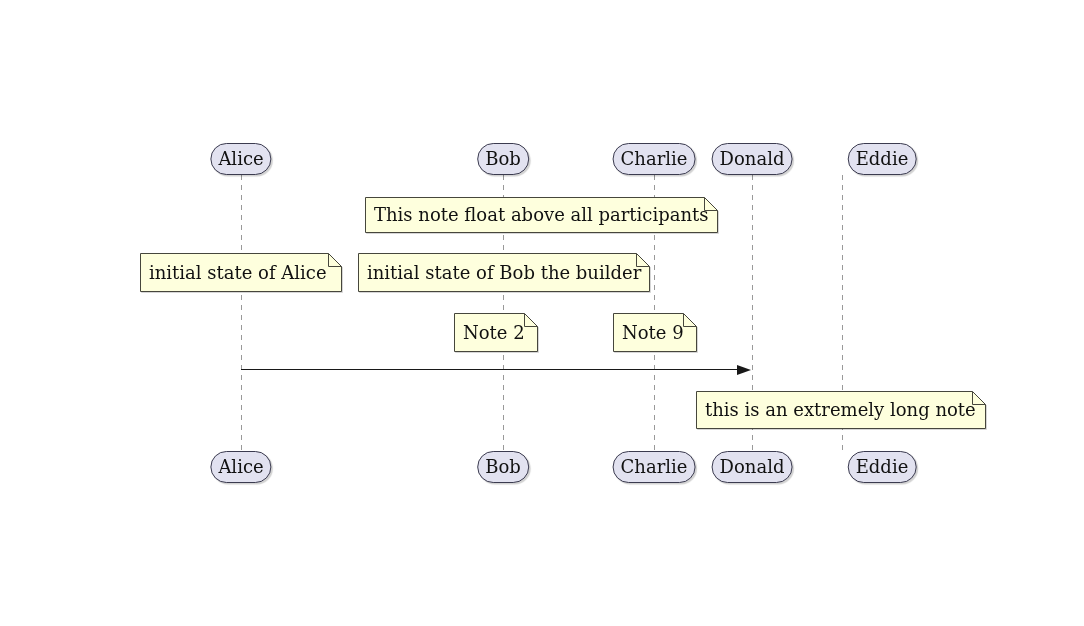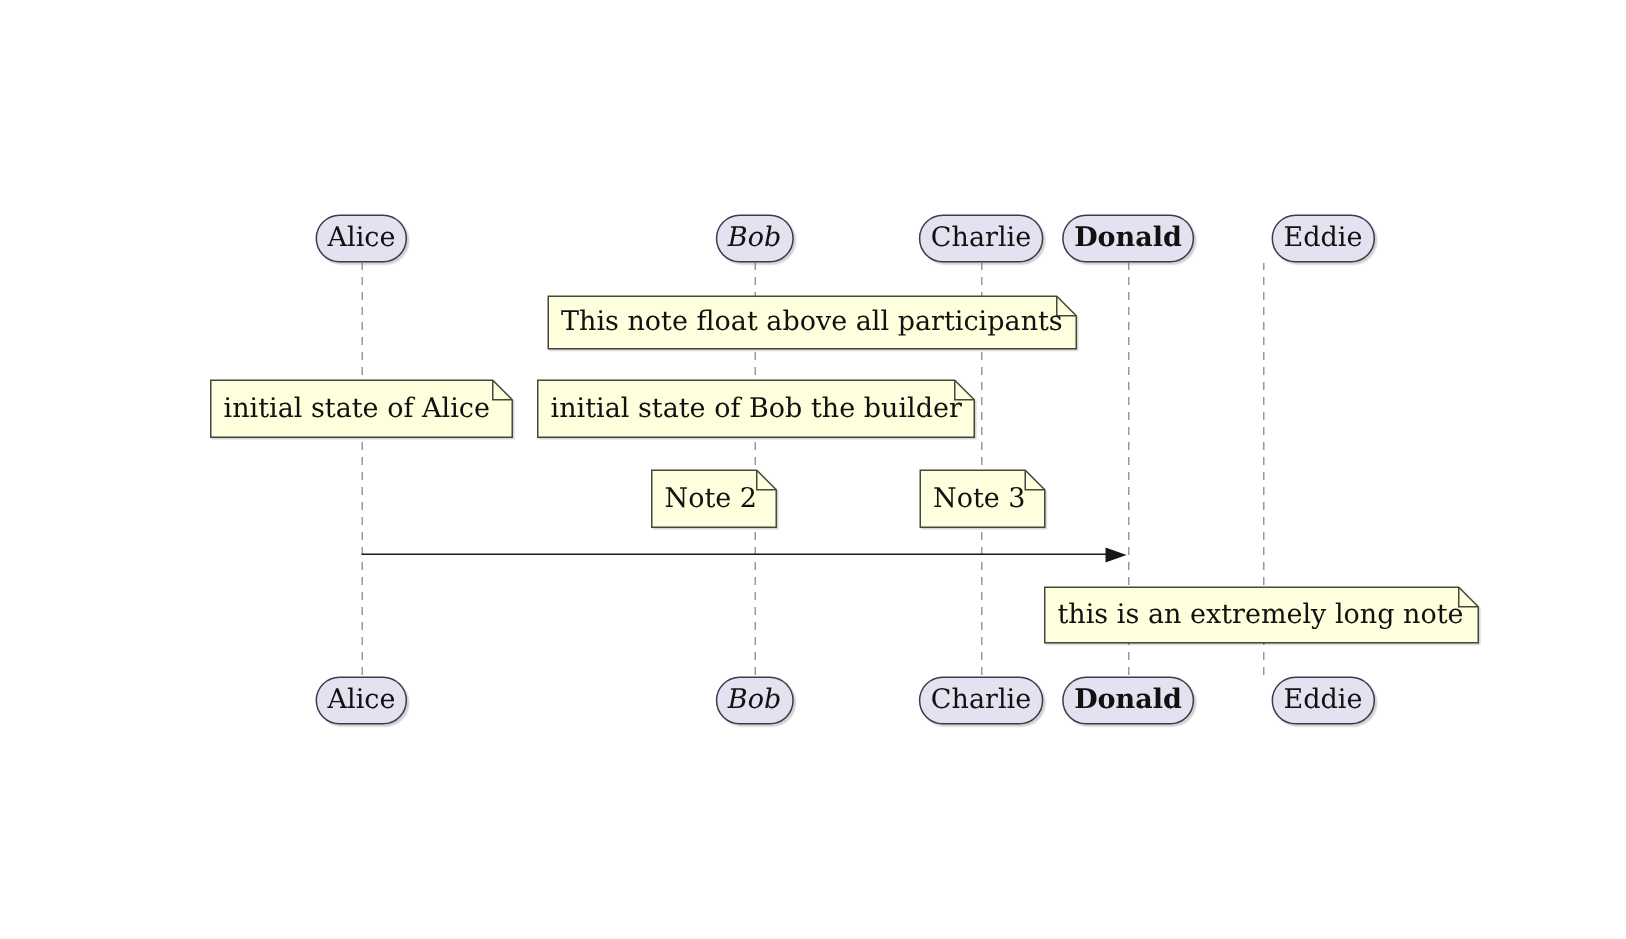--- a/index.html
+++ b/index.html
@@ -37,33 +37,33 @@
   .message-arrowhead {
     position:absolute; left:737px; top:364.5px; width:0; height:0;
     border-top:5.5px solid transparent; border-bottom:5.5px solid transparent;
     border-left:14px solid var(--arrow,#181818);
   }
   
   .note-floating { left:365px; top:197px; width:353px; height:36px; }
   .note-alice    { left:140px; top:253px; width:202px; height:39px;text-align:right; }
   .note-bob      { left:358px; top:253px; width:292px; height:39px;border-radius:15px; }
   .note-1        { left:199px; top:313px; width:84px;  height:39px; }
-  .note-2        { left:434px; top:313px; width:104px;  height:39px; }
+  .note-2        { left:454px; top:313px; width:104px;  height:39px; }
   .note-3        { left:613px; top:313px; width:84px;  height:39px; }
   .note-long     { left:652px; top:391px; width:290px; height:38px;margin-left:44px; }
   
   .ll-alice   { left:240.5px; }
   .ll-bob     { left:503px;   }
   .ll-charlie { left:653.5px; }
   .ll-donald  { left:752px;   }
   .ll-eddie   { left:842px;   }
   .px-alice   { left:241px; }
-  .px-bob     { left:503px;font-style:italic; }
+  .px-bob     { left:503px; }
   .px-charlie { left:654px; }
-  .px-donald  { left:752px;font-weight:bold; }
+  .px-donald  { left:752px; }
   .px-eddie   { left:842px;margin-left:40px; }
 </style>
 </head>
 <body>
 
 <div class="canvas">
 
   <div class="lifeline ll-alice"></div>
   <div class="lifeline ll-bob"></div>
   <div class="lifeline ll-charlie"></div>
@@ -104,21 +104,21 @@
       <path class="note-body" d="M0.5,0.5 L70.5,0.5 L83.5,13.5 L83.5,38.5 L0.5,38.5 Z"></path>
       <path class="note-fold" d="M70.5,0.5 L70.5,13.5 L83.5,13.5"></path>
     </svg>
     <span class="note-label">Note 2</span>
   </div>
   <div class="note note-3">
     <svg width="84" height="39">
       <path class="note-body" d="M0.5,0.5 L70.5,0.5 L83.5,13.5 L83.5,38.5 L0.5,38.5 Z"></path>
       <path class="note-fold" d="M70.5,0.5 L70.5,13.5 L83.5,13.5"></path>
     </svg>
-    <span class="note-label">Note 3</span>
+    <span class="note-label">Note 9</span>
   </div>
 
   <div class="message-line"></div>
   <div class="message-arrowhead"></div>
 
   <div class="note note-long">
     <svg width="290" height="38">
       <path class="note-body" d="M0.5,0.5 L276.5,0.5 L289.5,13.5 L289.5,37.5 L0.5,37.5 Z"></path>
       <path class="note-fold" d="M276.5,0.5 L276.5,13.5 L289.5,13.5"></path>
     </svg>

